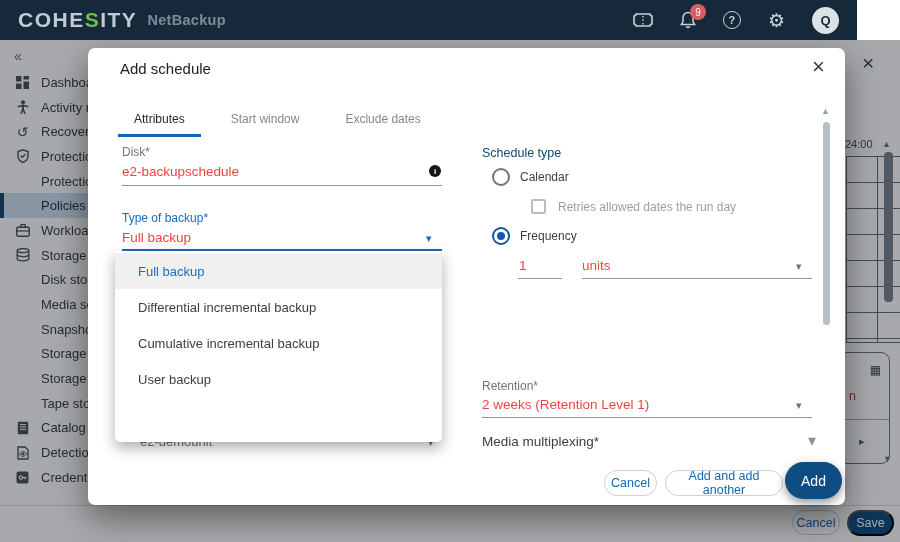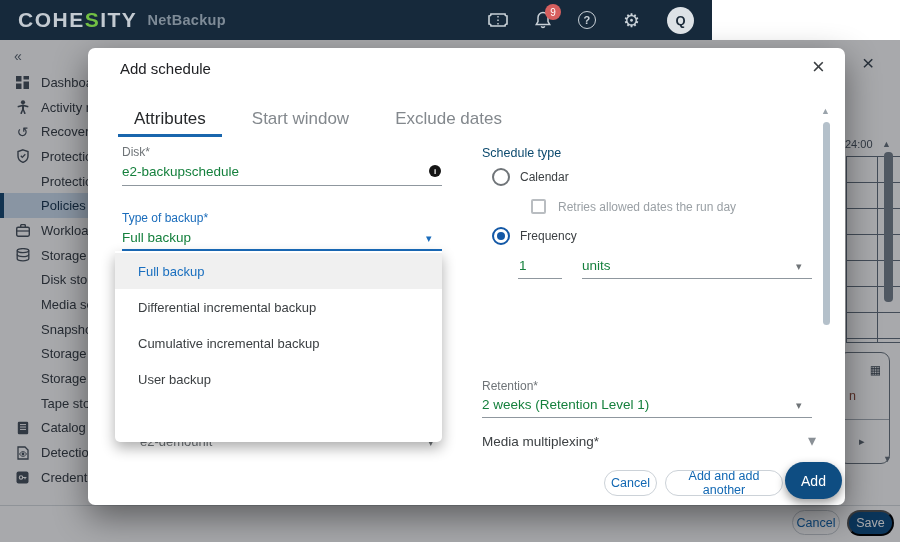--- a/index.html
+++ b/index.html
@@ -1,21 +1,21 @@
 <!DOCTYPE html>
 <html><head>
 <meta charset="utf-8">
 <style>
   * { margin:0; padding:0; box-sizing:border-box; }
   html,body { width:900px; height:542px; overflow:hidden; }
   body { font-family:"Liberation Sans", sans-serif; }
   .stage { position:relative; width:900px; height:542px; background:#fff; overflow:hidden; }
 
   
-  .topbar { position:absolute; left:0; top:0; width:712px; height:40px; background:#16293b;
+  .topbar { position:absolute; left:0; top:0; width:857px; height:40px; background:#16293b;
             display:flex; align-items:center; padding:0 18px; z-index:30; }
   .brand { font-size:21px; font-weight:bold; letter-spacing:1.5px; color:#c3cad1; }
   .brand .green { color:#72bf44; }
   .product { font-size:14.5px; font-weight:bold; color:#7e8b97; margin-left:10px; letter-spacing:.3px; }
   .topbar-icons { margin-left:auto; display:flex; align-items:center; gap:27px; }
   .tb-icon { color:#c9d1d8; position:relative; display:flex; align-items:center; justify-content:center; }
   .badge { position:absolute; top:-7px; right:-10px; min-width:16px; height:16px; border-radius:8px;
            background:#d65f5f; color:#fff; font-size:10px; display:flex; align-items:center; justify-content:center; padding:0 3px; }
   .help-circle { width:18px; height:18px; border-radius:50%; border:1.6px solid #c9d1d8;
                  font-size:11px; font-weight:bold; display:flex; align-items:center; justify-content:center; }
@@ -67,27 +67,27 @@
 
   
   .overlay { position:absolute; left:0; top:40px; width:900px; height:502px; background:rgba(5,10,16,0.35); z-index:5; }
 
   
   .modal { position:absolute; left:88px; top:48px; width:757px; height:457px; background:#fff;
            border-radius:7px; box-shadow:0 12px 34px rgba(0,0,0,0.45); z-index:10; }
   .m-title { position:absolute; left:32px; top:12px; font-size:15px; color:#202124; }
   .m-close { position:absolute; left:724px; top:8px; font-size:22px; color:#3c4043; line-height:1; background:none; border:none; cursor:pointer; }
   .m-tabs { position:absolute; left:30px; top:56px; display:flex; }
-  .m-tab { height:33px; padding:0 16px; display:flex; align-items:center; font-size:17px;
+  .m-tab { height:33px; padding:0 16px; display:flex; align-items:center; font-size:12px;
            color:#83888d; border-bottom:3px solid transparent; margin-right:14px; cursor:pointer; }
   .m-tab.active { color:#27292b; border-bottom-color:#1966ad; }
 
   .f-label { position:absolute; font-size:12px; color:#6f7478; }
   .f-label.blue { color:#1a6cbb; }
-  .f-value { position:absolute; font-size:13.5px; color:#15803d; }
+  .f-value { position:absolute; font-size:13.5px; color:#ef4444; }
   .underline { position:absolute; height:1px; background:#8f979e; }
   .underline.blue { height:2px; background:#1a6cbb; }
   .caret { position:absolute; font-size:11px; color:#6f7478; line-height:1; }
   .caret.blue { color:#1a6cbb; }
   .caret.big { font-size:16px; color:#8a9096; }
   .info-dot { position:absolute; left:341px; top:117px; width:12px; height:12px; border-radius:50%;
               background:#151515; color:#fff; font-size:8px; font-weight:bold;
               display:flex; align-items:center; justify-content:center; }
 
   

